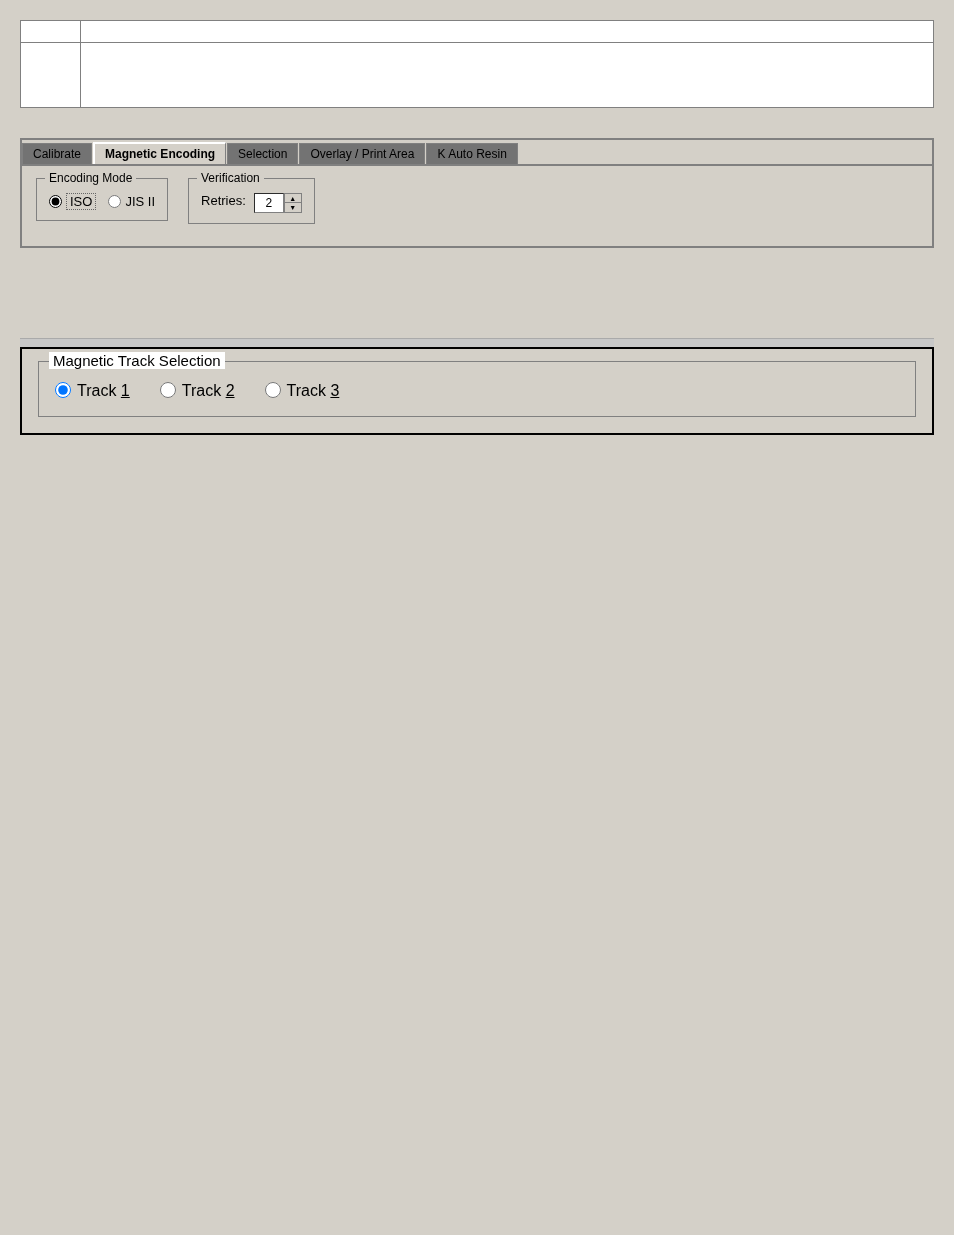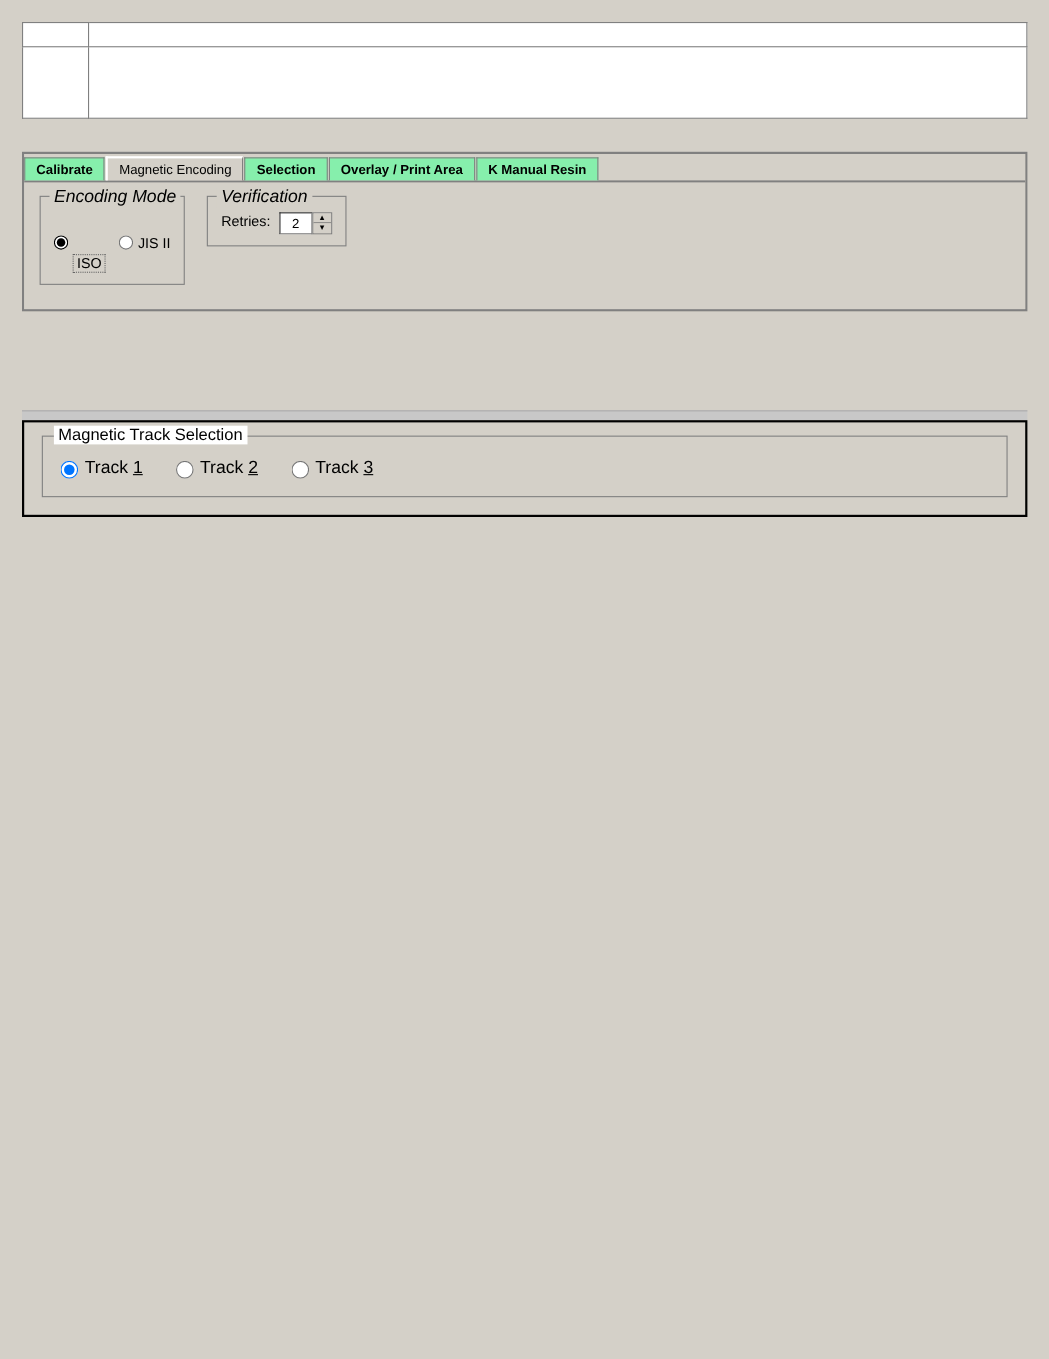--- a/index.html
+++ b/index.html
@@ -70,30 +70,29 @@
       border-bottom: none;
       background-color: #d4d0c8;
       cursor: pointer;
       font-size: 12px;
       margin-right: 1px;
       position: relative;
     }
 
     .tab.active {
       background-color: #d4d0c8;
-      font-weight: normal;
+      font-weight: bold;
       border-top: 2px solid #ffffff;
       border-left: 2px solid #ffffff;
       border-right: 1px solid #808080;
       z-index: 1;
     }
 
     .tab.inactive {
-      background-color: #86efac;
-      font-weight: bold;
+      background-color: #737373;
     }
 
     .panel-content {
       padding: 12px 14px;
       background-color: #d4d0c8;
     }
 
     .panel-row {
       display: flex;
       flex-direction: row;
@@ -108,22 +107,21 @@
       position: relative;
       background-color: #d4d0c8;
     }
 
     .fieldgroup-legend {
       position: absolute;
       top: -8px;
       left: 8px;
       background-color: #d4d0c8;
       padding: 0 4px;
-      font-size: 16px;
-      font-style: italic;
+      font-size: 12px;
     }
 
     .fieldgroup-bold {
       border: 2px solid #000000;
     }
 
     .radio-row {
       display: flex;
       flex-direction: row;
       align-items: center;
@@ -221,21 +219,21 @@
     .track-radio-row {
       display: flex;
       flex-direction: row;
       align-items: center;
       gap: 30px;
       margin-top: 12px;
     }
 
     .track-radio-item {
       display: flex;
-      align-items: flex-end;
+      align-items: flex-start;
       gap: 6px;
       font-size: 16px;
       cursor: pointer;
     }
 
     .track-radio-item input[type="radio"] {
       width: 16px;
       height: 16px;
       cursor: pointer;
     }
@@ -276,35 +274,35 @@
       <div class="tab active">
         <span>Magnetic Encoding</span>
       </div>
       <div class="tab inactive">
         <span>Selection</span>
       </div>
       <div class="tab inactive">
         <span>Overlay / Print Area</span>
       </div>
       <div class="tab inactive">
-        <span>K Manual Resin</span>
+        <span>K Auto Resin</span>
       </div>
     </div>
 
     <div class="panel-content">
       <div class="panel-row">
 
         <div style="display:flex; flex-direction:column; gap:8px;">
 
           <div class="fieldgroup">
             <span class="fieldgroup-legend">Encoding Mode</span>
             <div class="radio-row">
               <label class="radio-item">
                 <input type="radio" name="encoding_mode" value="iso" checked="" style="">
-                <span style="border: 1px dotted #666; padding: 0 3px; margin-top: 38px;">ISO</span>
+                <span style="border: 1px dotted #666; padding: 0 3px;">ISO</span>
               </label>
               <label class="radio-item">
                 <input type="radio" name="encoding_mode" value="jis" style="">
                 <span>JIS II</span>
               </label>
             </div>
           </div>
 
 
         </div>

